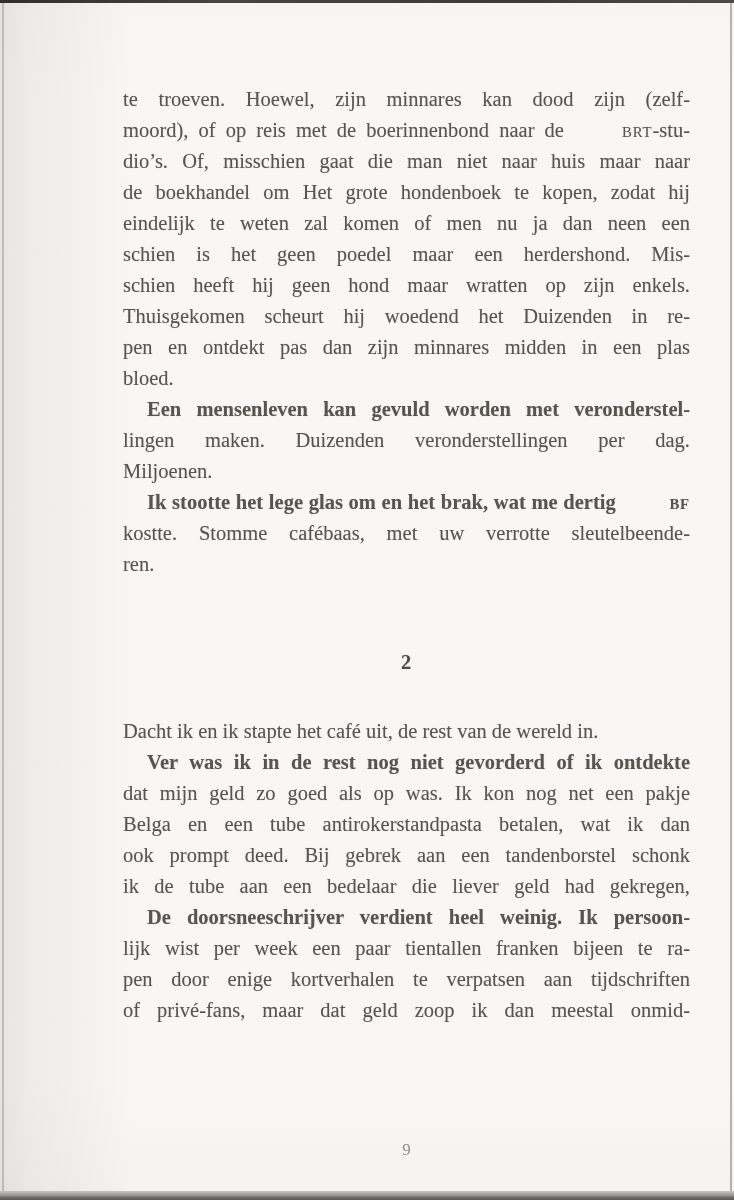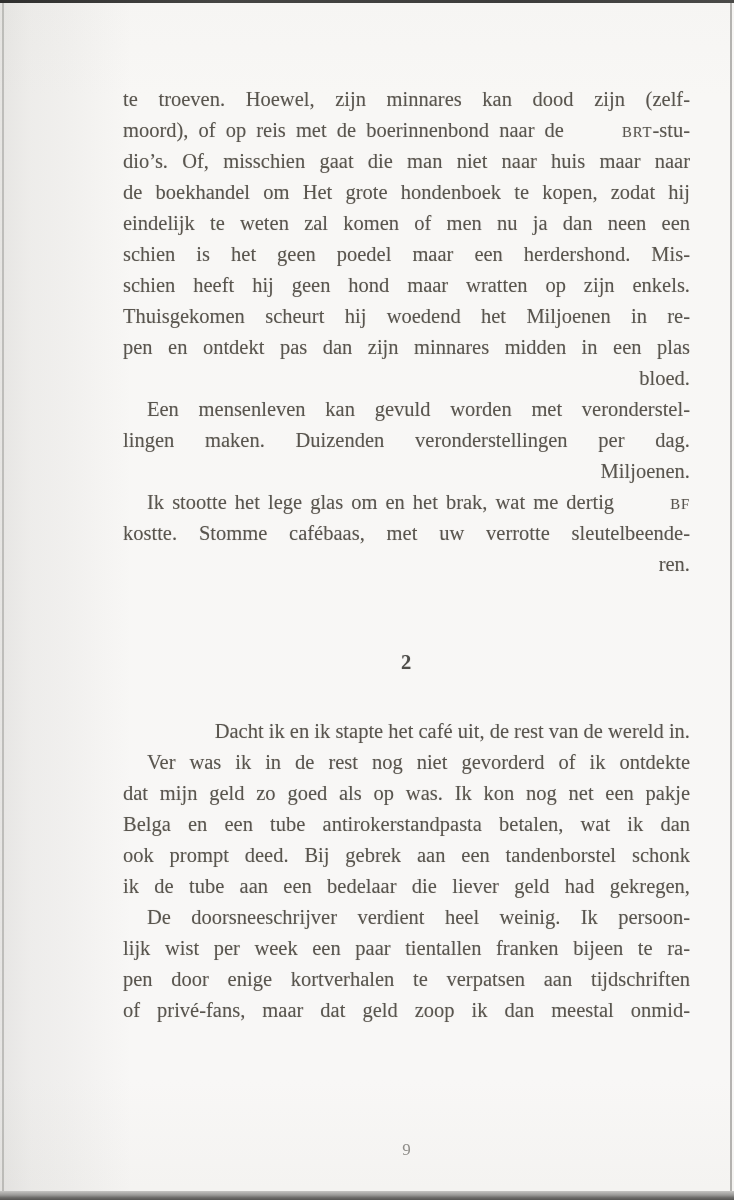--- a/index.html
+++ b/index.html
@@ -51,28 +51,28 @@
     width: 567px;
     font-family: "Liberation Serif", "DejaVu Serif", serif;
     font-size: 20.5px;
     line-height: 31px;
     color: #59554e;
     text-shadow: 0 0 1px rgba(90, 86, 80, 0.30);
   }
   .line {
     height: 31px;
     overflow: hidden;
-    text-align: right;
   }
   .line.j {
     text-align: justify;
     text-align-last: justify;
   }
   .line.ind {
     text-indent: 24px;
+    font-weight: bold;
   }
   .it { }
   .sc { font-size: 0.72em; letter-spacing: 0.06em; margin-left: 48px; }
   .chapter-heading {
     margin: 67px 0 38px 0;
     height: 31px;
     line-height: 31px;
     text-align: center;
     font-weight: bold;
     font-size: 20.5px;
@@ -103,21 +103,21 @@
   <div class="edge-bottom"></div>
 
   <div class="text-col" style="color: rgb(89, 85, 78);">
       <div class="line j"><span>te troeven. Hoewel, zijn minnares kan dood zijn (zelf-</span></div>
       <div class="line j"><span>moord), of op reis met de boerinnenbond naar de </span><span class="sc">BRT</span><span>-stu-</span></div>
       <div class="line j"><span>dio’s. Of, misschien gaat die man niet naar huis maar naar</span></div>
       <div class="line j"><span>de boekhandel om </span><span class="it">Het grote hondenboek</span><span> te kopen, zodat hij</span></div>
       <div class="line j"><span>eindelijk te weten zal komen of men nu ja dan neen een</span></div>
       <div class="line j"><span>schien is het geen poedel maar een herdershond. Mis-</span></div>
       <div class="line j"><span>schien heeft hij geen hond maar wratten op zijn enkels.</span></div>
-      <div class="line j"><span>Thuisgekomen scheurt hij woedend het </span><span class="it">Miljoenen</span><span> in re-</span></div>
+      <div class="line j"><span>Thuisgekomen scheurt hij woedend het </span><span class="it">Duizenden</span><span> in re-</span></div>
       <div class="line j"><span>pen en ontdekt pas dan zijn minnares midden in een plas</span></div>
       <div class="line"><span>bloed.</span></div>
       <div class="line j ind"><span>Een mensenleven kan gevuld worden met veronderstel-</span></div>
       <div class="line j"><span>lingen maken. Duizenden veronderstellingen per dag.</span></div>
       <div class="line"><span>Miljoenen.</span></div>
       <div class="line j ind"><span>Ik stootte het lege glas om en het brak, wat me dertig </span><span class="sc">BF</span></div>
       <div class="line j"><span>kostte. Stomme cafébaas, met uw verrotte sleutelbeende-</span></div>
       <div class="line"><span>ren.</span></div>
       <div class="chapter-heading" style="color: rgb(78, 77, 74);">2</div>
       <div class="line"><span>Dacht ik en ik stapte het café uit, de rest van de wereld in.</span></div>

